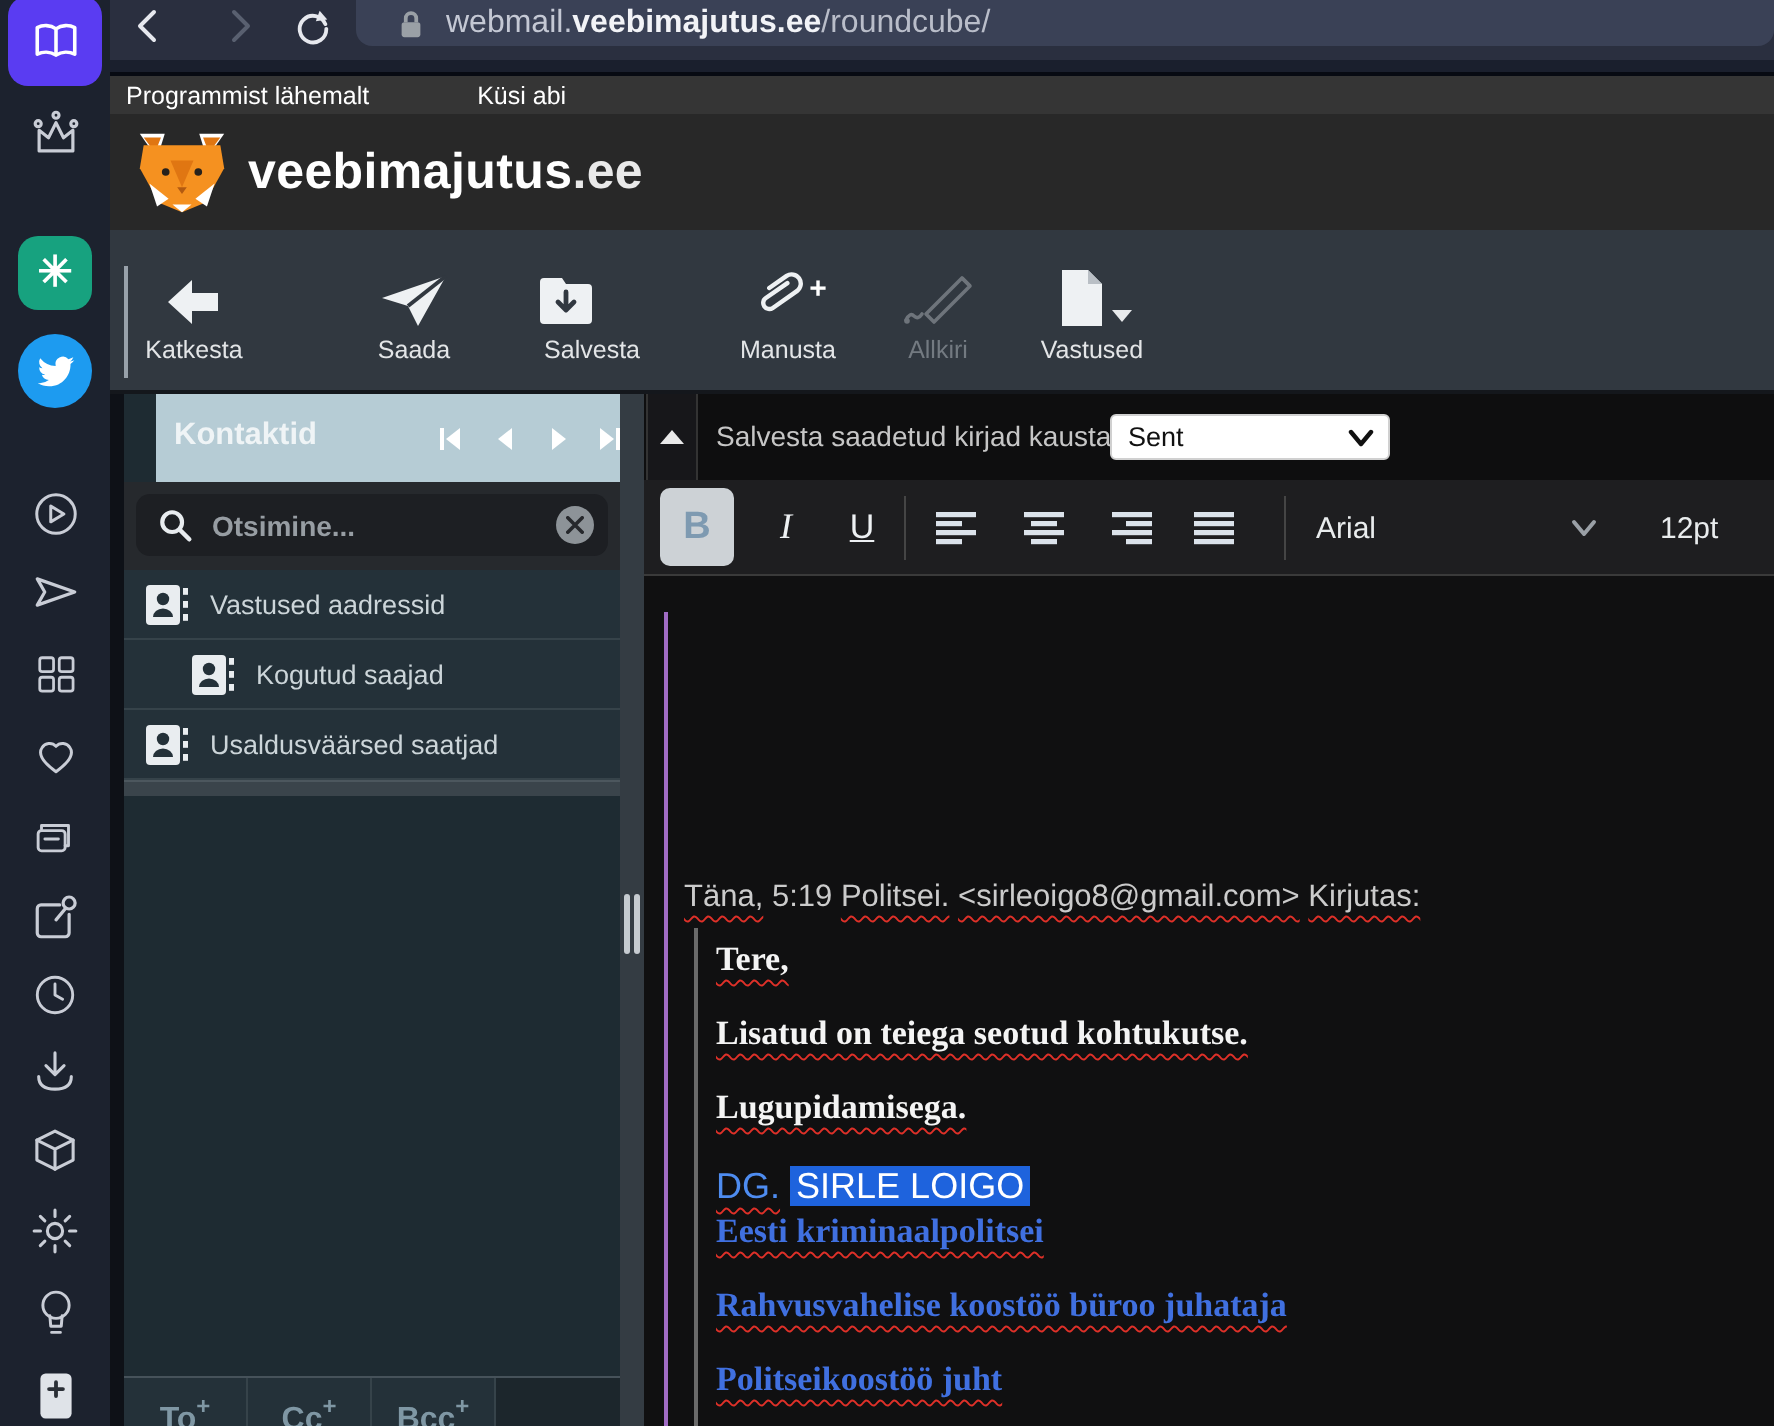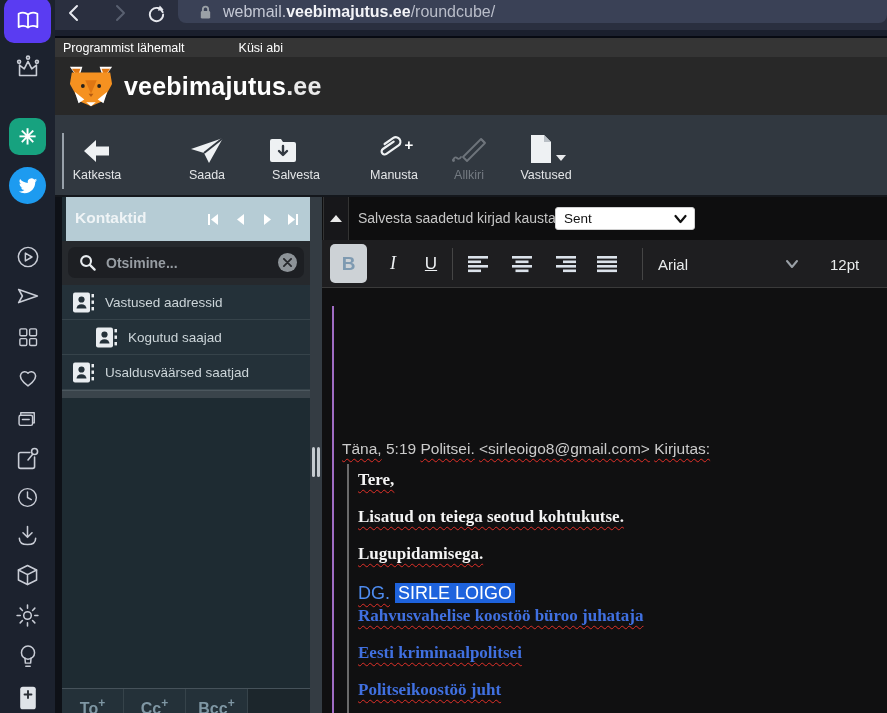--- a/index.html
+++ b/index.html
@@ -43,21 +43,21 @@
   .cbtn { position:absolute; top:12px; width:74px; height:64px; text-align:center; cursor:pointer; }
   .cbtn .ic { height:38px; display:flex; align-items:flex-end; justify-content:center; }
   .cbtn .lb { margin-top:3px; font-size:12.5px; color:#e3e5e7; }
   .cbtn.disabled .lb { color:#737a81; }
   .plus-badge { font-weight:700; color:#fff; font-size:15px; position:relative; top:-12px; left:-2px; }
   .caret-dn { display:inline-block; width:0; height:0; border-left:5px solid transparent;
               border-right:5px solid transparent; border-top:6px solid #e8eaec; position:relative; top:-4px; left:2px; }
 
   
   .contacts { position:absolute; left:62px; top:197px; width:248px; height:516px; background:#1e2b32; }
-  .c-header { position:absolute; left:4px; top:0; width:248px; height:44px; background:#b6ccd5; }
+  .c-header { position:absolute; left:16px; top:0; width:248px; height:44px; background:#b6ccd5; }
   .c-title { position:absolute; left:9px; top:12px; font-size:15.5px; font-weight:700; color:rgba(255,255,255,.78); }
   .pag { position:absolute; top:14px; width:18px; height:16px; display:flex; align-items:center; justify-content:center; cursor:pointer; }
   .search-row { position:absolute; left:0; top:44px; width:248px; height:44px; background:#26292d; }
   .search-box { position:absolute; left:6px; top:6px; width:236px; height:31px; background:#1d1f23; border-radius:7px; }
   .search-box input { position:absolute; left:38px; top:0; width:160px; height:31px; background:transparent; border:none;
                       outline:none; color:#d6dadd; font-size:14px; font-weight:700; font-family:"Liberation Sans",sans-serif; }
   .search-box input::placeholder { color:#979da3; opacity:1; }
   .mag { position:absolute; left:10px; top:6px; }
   .clear-btn { position:absolute; right:7px; top:6px; width:19px; height:19px; border-radius:50%; background:#8d9398;
                display:flex; align-items:center; justify-content:center; cursor:pointer; }
@@ -512,20 +512,20 @@
       </div>
 
       <div class="inner">
         <p class="wavy">Tere,</p>
         <p class="wavy">Lisatud on teiega seotud kohtukutse.</p>
         <p class="wavy">Lugupidamisega.</p>
         <div class="sig-head">
           <span class="sig-prefix wavy">DG.</span>
           <span class="sel-name">SIRLE LOIGO</span>
         </div>
+        <p class="sig-line wavy">Eesti kriminaalpolitsei</p>
         <p class="sig-line wavy">Rahvusvahelise koostöö büroo juhataja</p>
-        <p class="sig-line wavy">Eesti kriminaalpolitsei</p>
         <p class="sig-line wavy">Politseikoostöö juht</p>
       </div>
     </div>
   </div>
 
 </div>
 
 </body></html>

